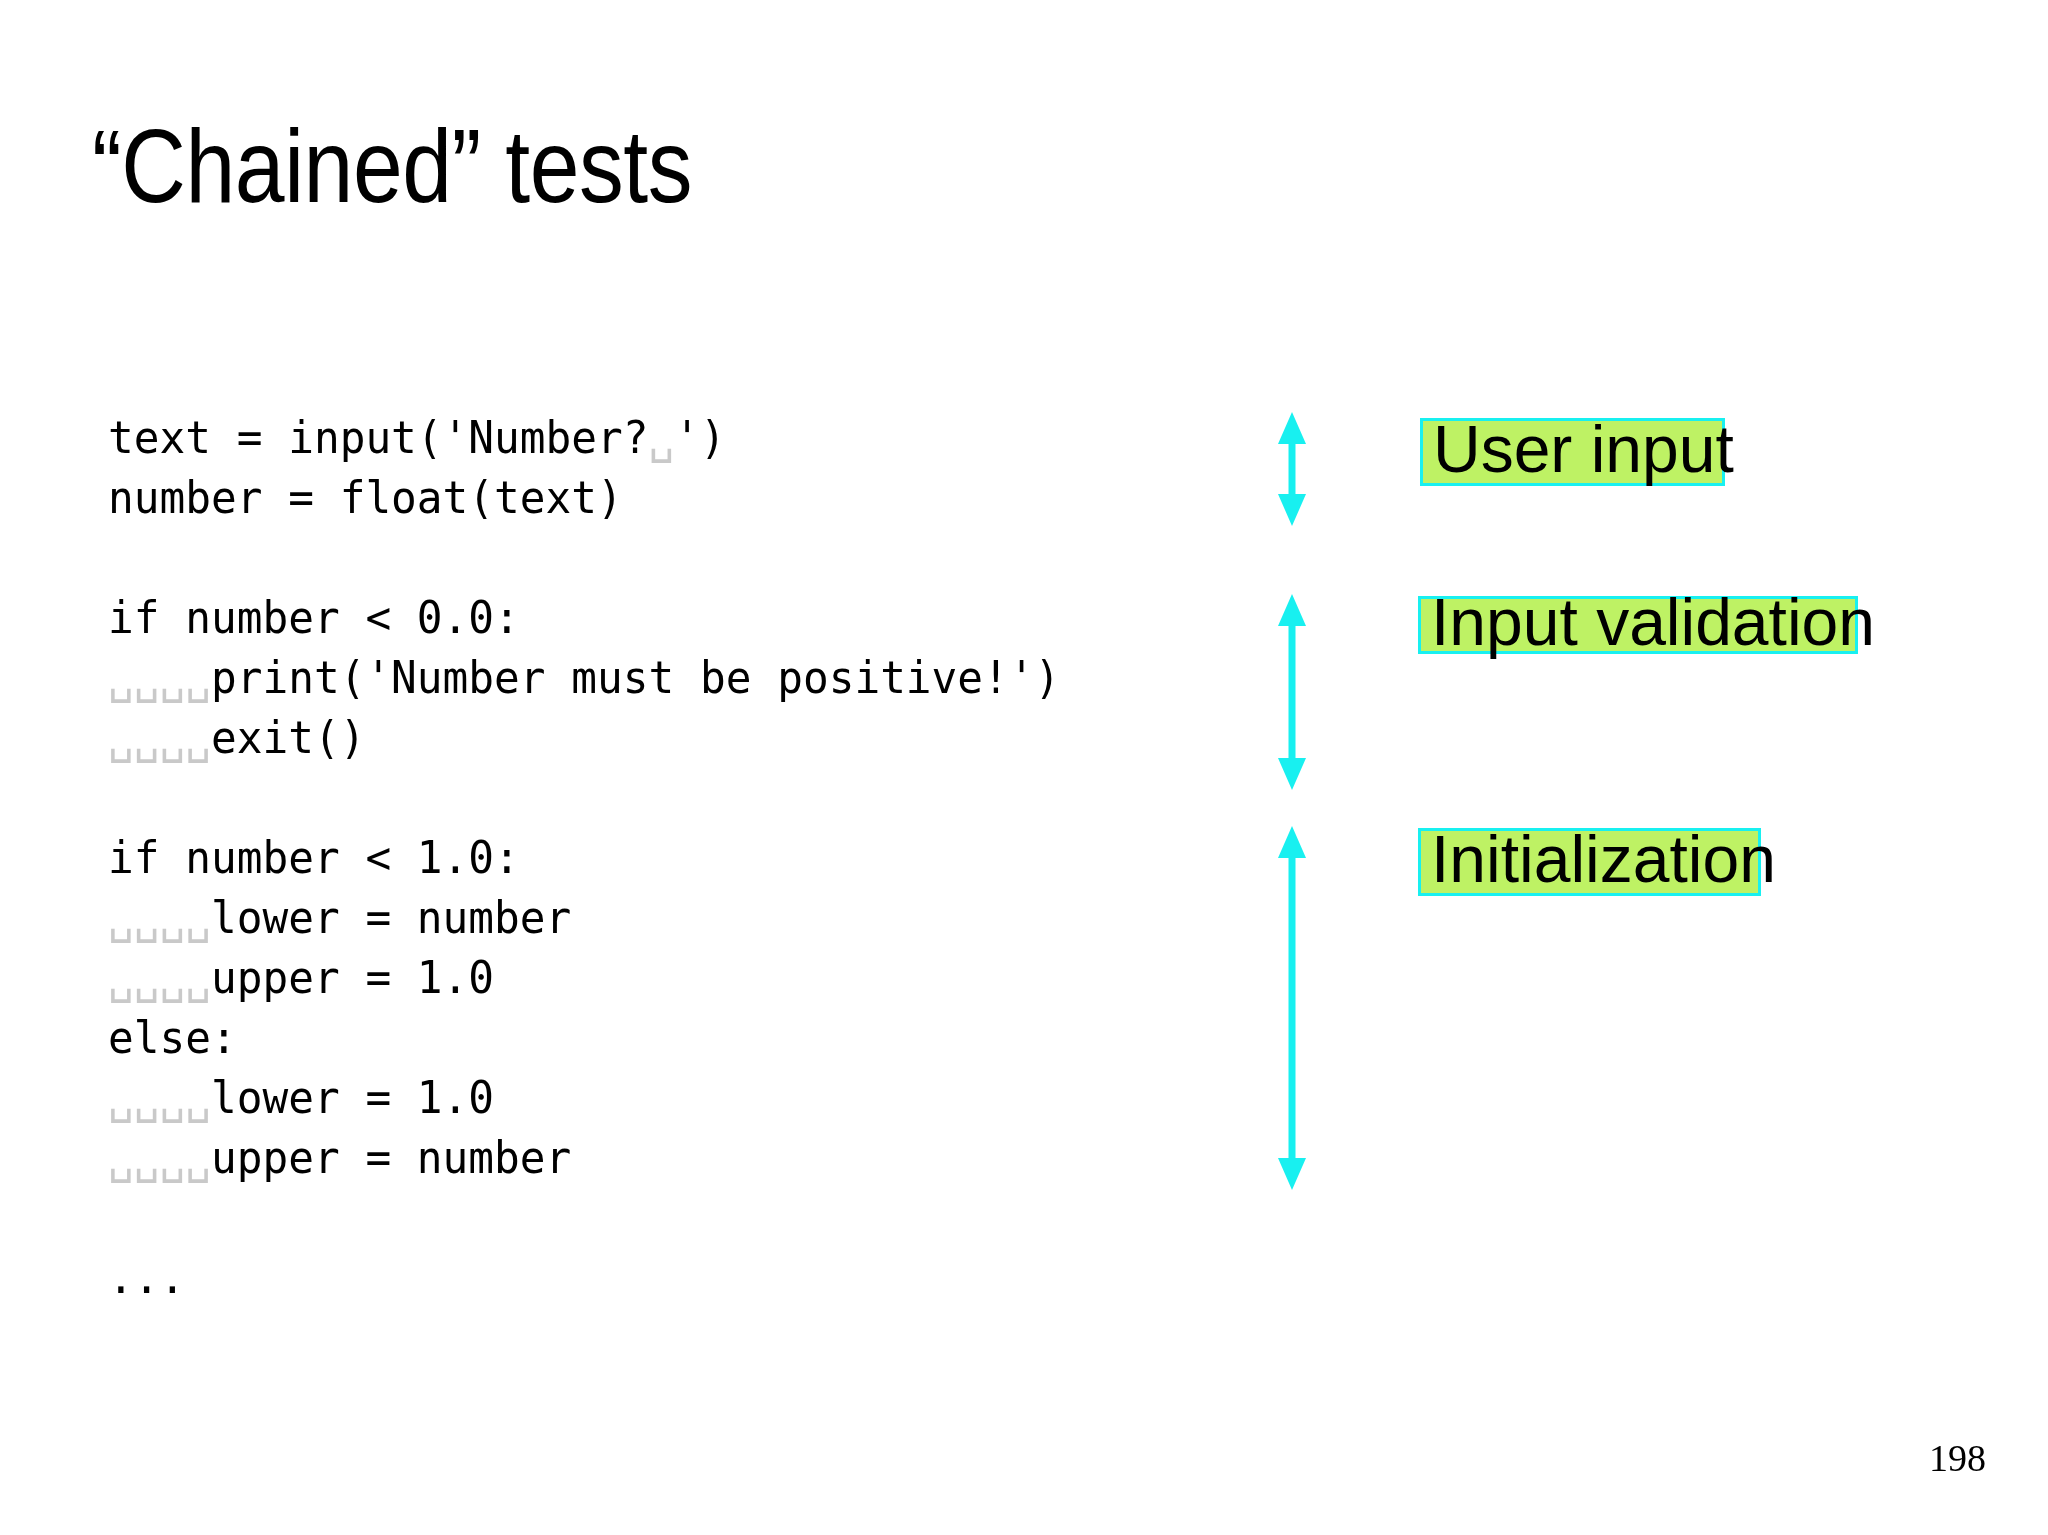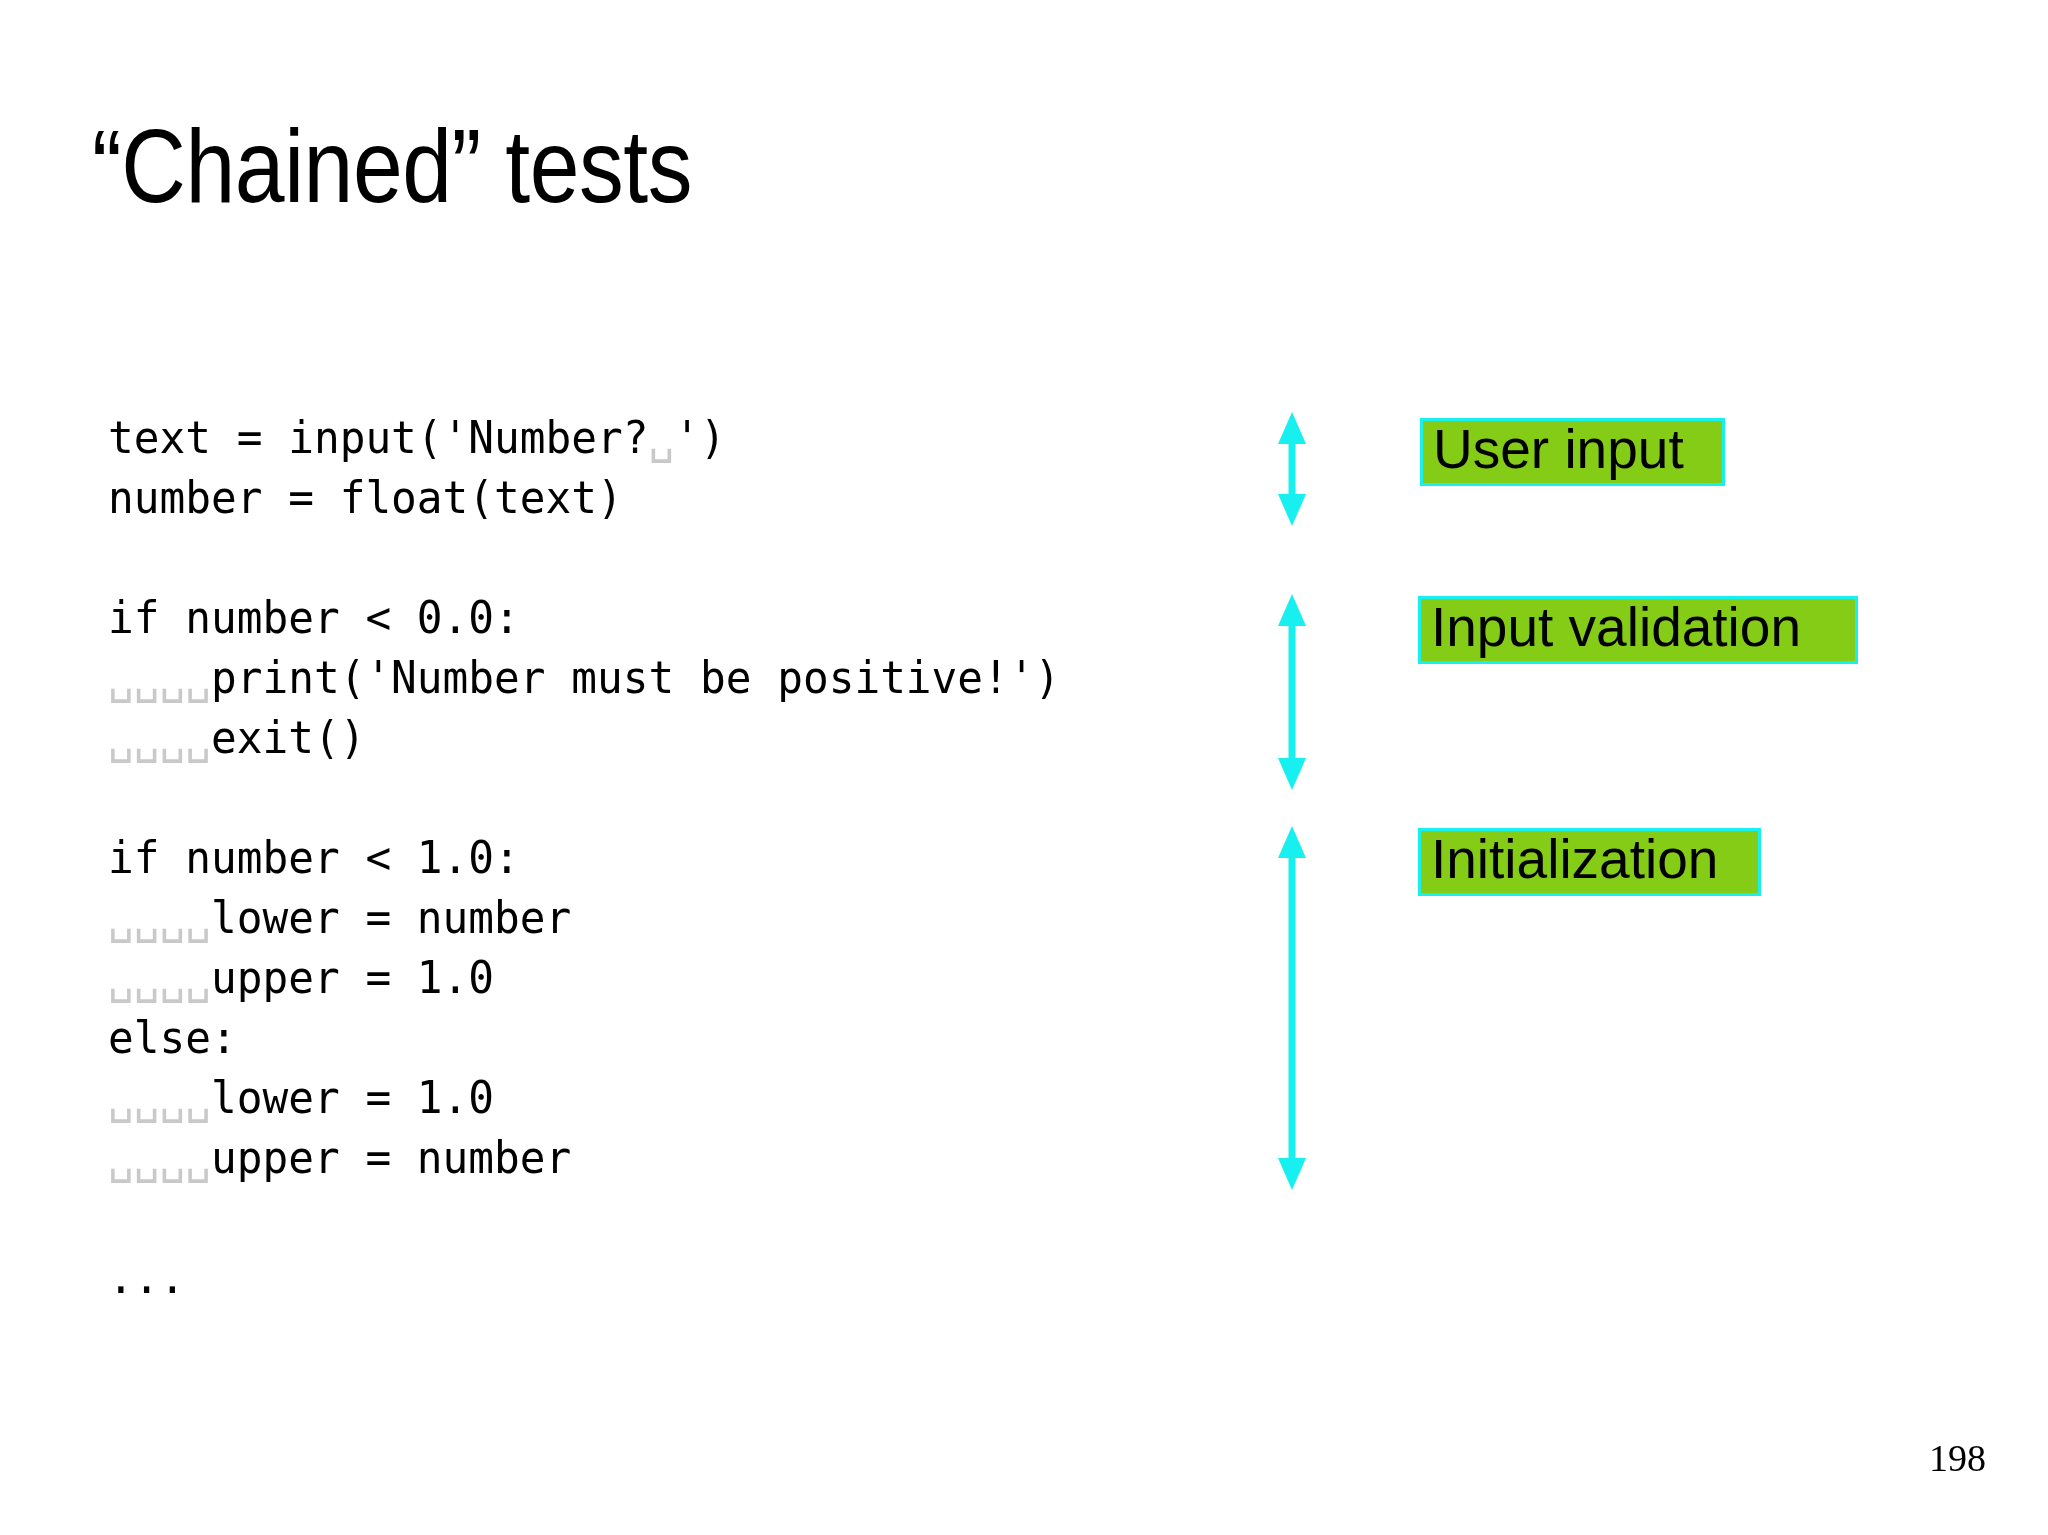--- a/index.html
+++ b/index.html
@@ -60,26 +60,26 @@
 
   
   .arrow {
     position: absolute;
     overflow: visible;
   }
 
   
   .callout {
     position: absolute;
-    background: #84cc16;
+    background: #bef264;
     border: 3px solid #18f0f0;
     box-sizing: border-box;
     color: #000000;
     font-family: "Liberation Sans", sans-serif;
-    font-size: 55px;
+    font-size: 66px;
     line-height: 1.0;
     display: flex;
     align-items: center;
     padding: 0 8px 6px 10px;
     white-space: nowrap;
   }
 
   
   #page-number {
     position: absolute;
@@ -115,21 +115,21 @@
   <svg class="arrow" style="left:1272px; top:824px;" width="40" height="368" viewBox="0 0 40 368">
     <line x1="20" y1="22" x2="20" y2="346" stroke="#18f0f0" stroke-width="7"></line>
     <polygon points="20,2 34,34 6,34" fill="#18f0f0"></polygon>
     <polygon points="20,366 34,334 6,334" fill="#18f0f0"></polygon>
   </svg>
 
   <div class="callout" style="left:1420px; top:418px; width:305px; height:68px;">
     <span>User input</span>
   </div>
 
-  <div class="callout" style="left:1418px; top:596px; width:440px; height:68px;">
+  <div class="callout" style="left:1418px; top:596px; width:440px; height:58px;">
     <span>Input validation</span>
   </div>
 
   <div class="callout" style="left:1418px; top:828px; width:343px; height:68px;">
     <span>Initialization</span>
   </div>
 
   <div id="page-number">198</div>
 
 </div>

